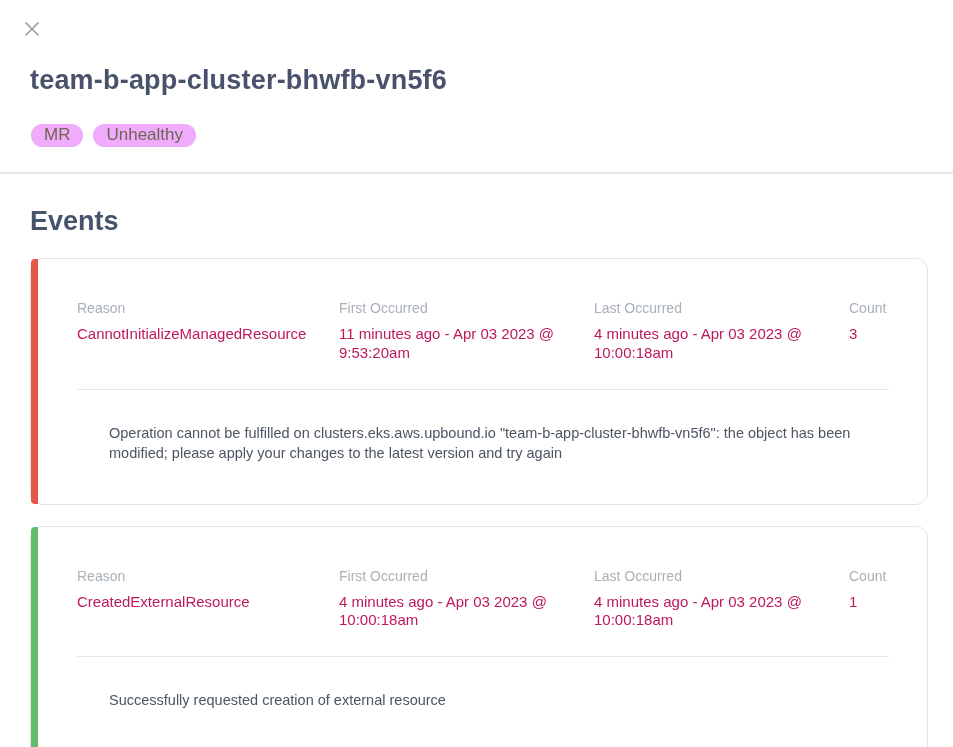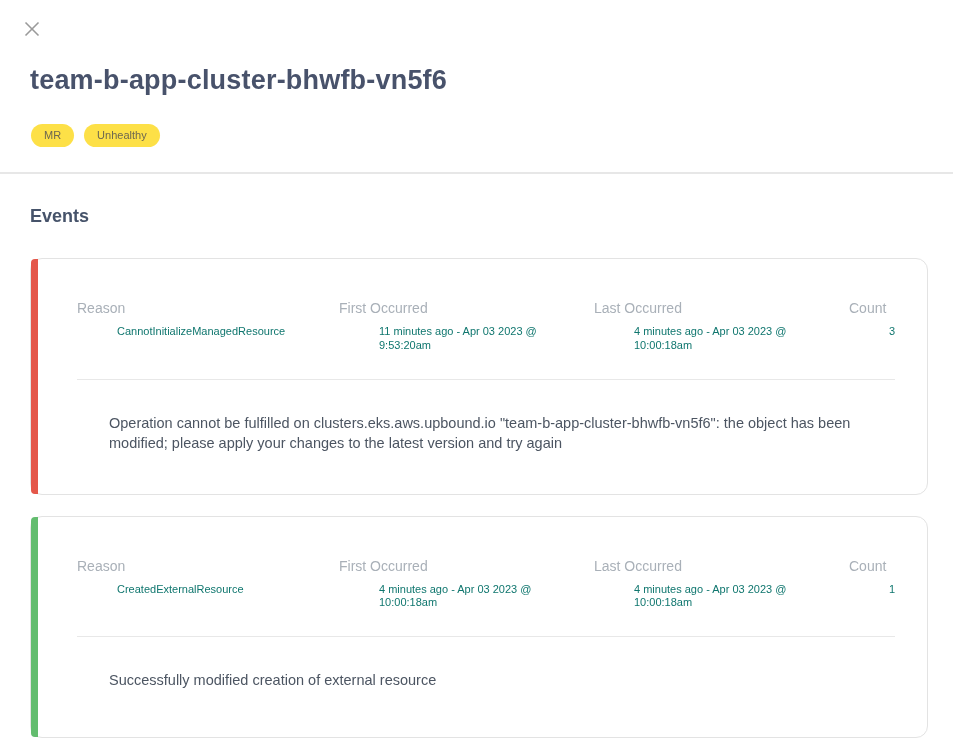--- a/index.html
+++ b/index.html
@@ -23,37 +23,37 @@
     position: absolute; top: 65px; left: 30px;
     font-size: 27px; font-weight: bold; color: #48526b;
     letter-spacing: 0.2px;
   }
 
   .badges {
     position: absolute; top: 124px; left: 31px;
     display: flex; gap: 10px;
   }
   .badge {
-    background: #fde047;
+    background: #f0abfc;
     color: #6d6750;
-    font-size: 11px;
+    font-size: 17px;
     padding: 4px 13px 5px 13px;
     border-radius: 12px;
     line-height: 14px;
   }
 
   .page-divider {
     position: absolute; top: 172px; left: 0;
     width: 953px; height: 0;
     border-top: 2px solid #e7e7e7;
   }
 
   .section-title {
     position: absolute; top: 206px; left: 30px;
-    font-size: 18px; font-weight: bold; color: #46536a;
+    font-size: 27px; font-weight: bold; color: #46536a;
   }
 
   .cards {
     position: absolute; top: 258px; left: 30px;
     width: 898px;
     display: flex; flex-direction: column; gap: 21px;
   }
 
   .card {
     position: relative;
@@ -74,24 +74,23 @@
   .grid {
     display: grid;
     grid-template-columns: 262px 255px 255px 1fr;
   }
   .cell .label {
     font-size: 14px;
     color: #a9b0b8;
     margin-bottom: 9px;
   }
   .cell .value {
-    font-size: 11px;
-    color: #0f766e;
+    font-size: 15px;
+    color: #be185d;
     line-height: 1.25;
-    margin-left: 40px;
   }
   .cell.count-col { text-align: left; }
   .cell .occurred { padding-right: 30px; }
 
   .card-divider {
     border-top: 1px solid #e8e8e8;
     margin-top: 26px;
     margin-bottom: 33px;
   }
   .message {
@@ -171,18 +170,18 @@
           <div class="cell">
             <div class="label">Last Occurred</div>
             <div class="value occurred">4 minutes ago - Apr 03 2023 @ 10:00:18am</div>
           </div>
           <div class="cell count-col">
             <div class="label">Count</div>
             <div class="value">1</div>
           </div>
         </div>
         <div class="card-divider"></div>
-        <div class="message">Successfully modified creation of external resource</div>
+        <div class="message">Successfully requested creation of external resource</div>
       </div>
     </div>
 
   </div>
 </div>
 
 </body></html>

